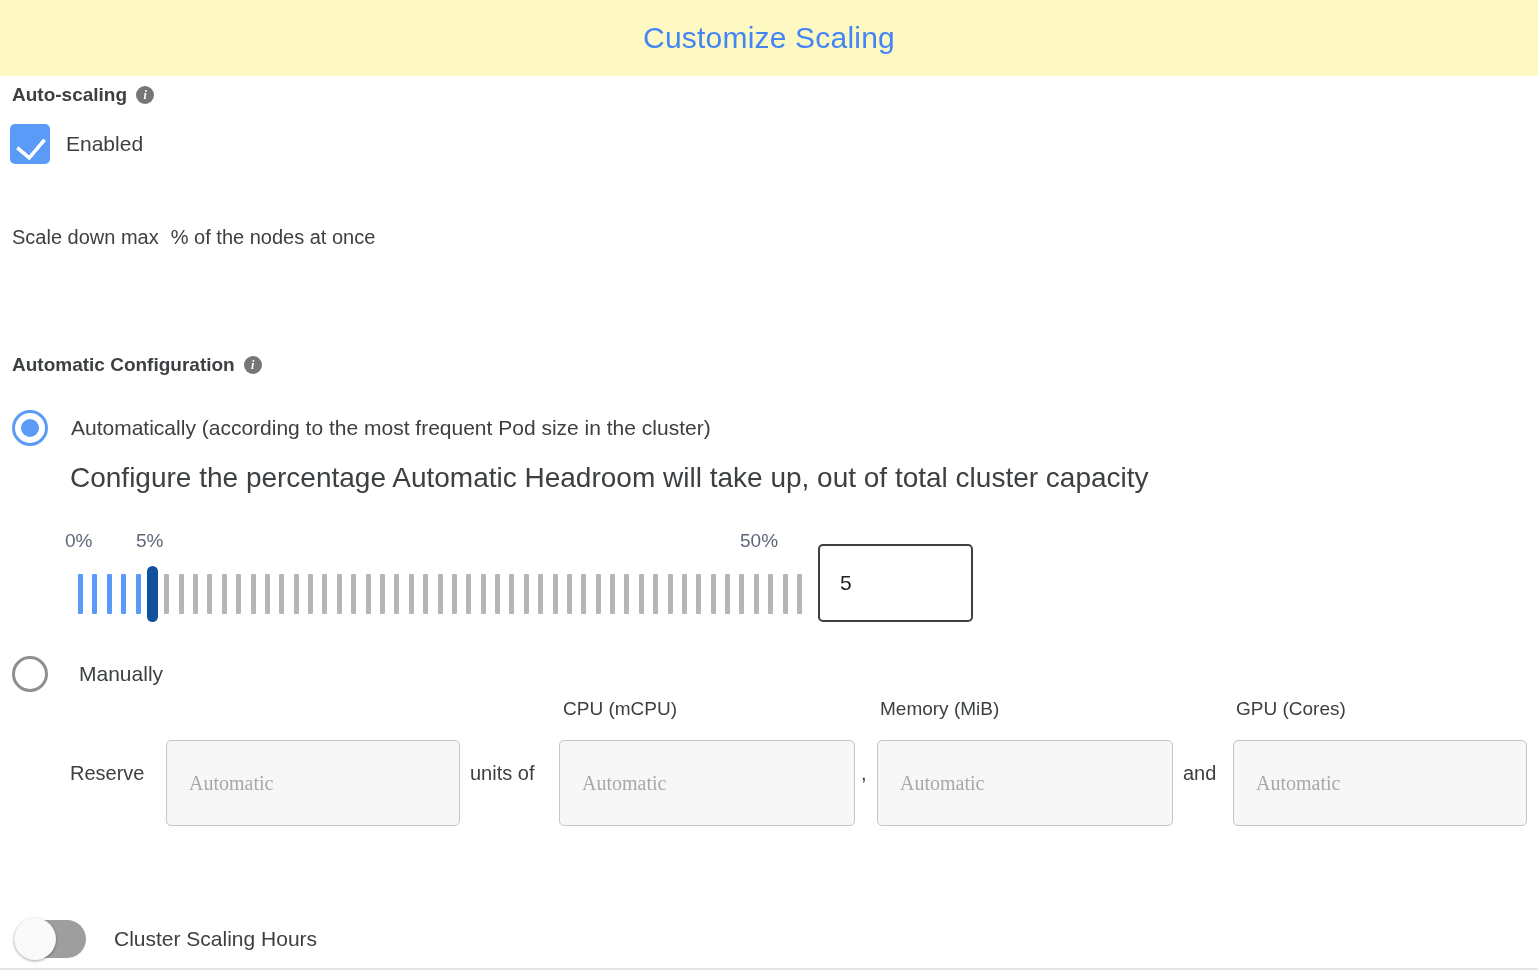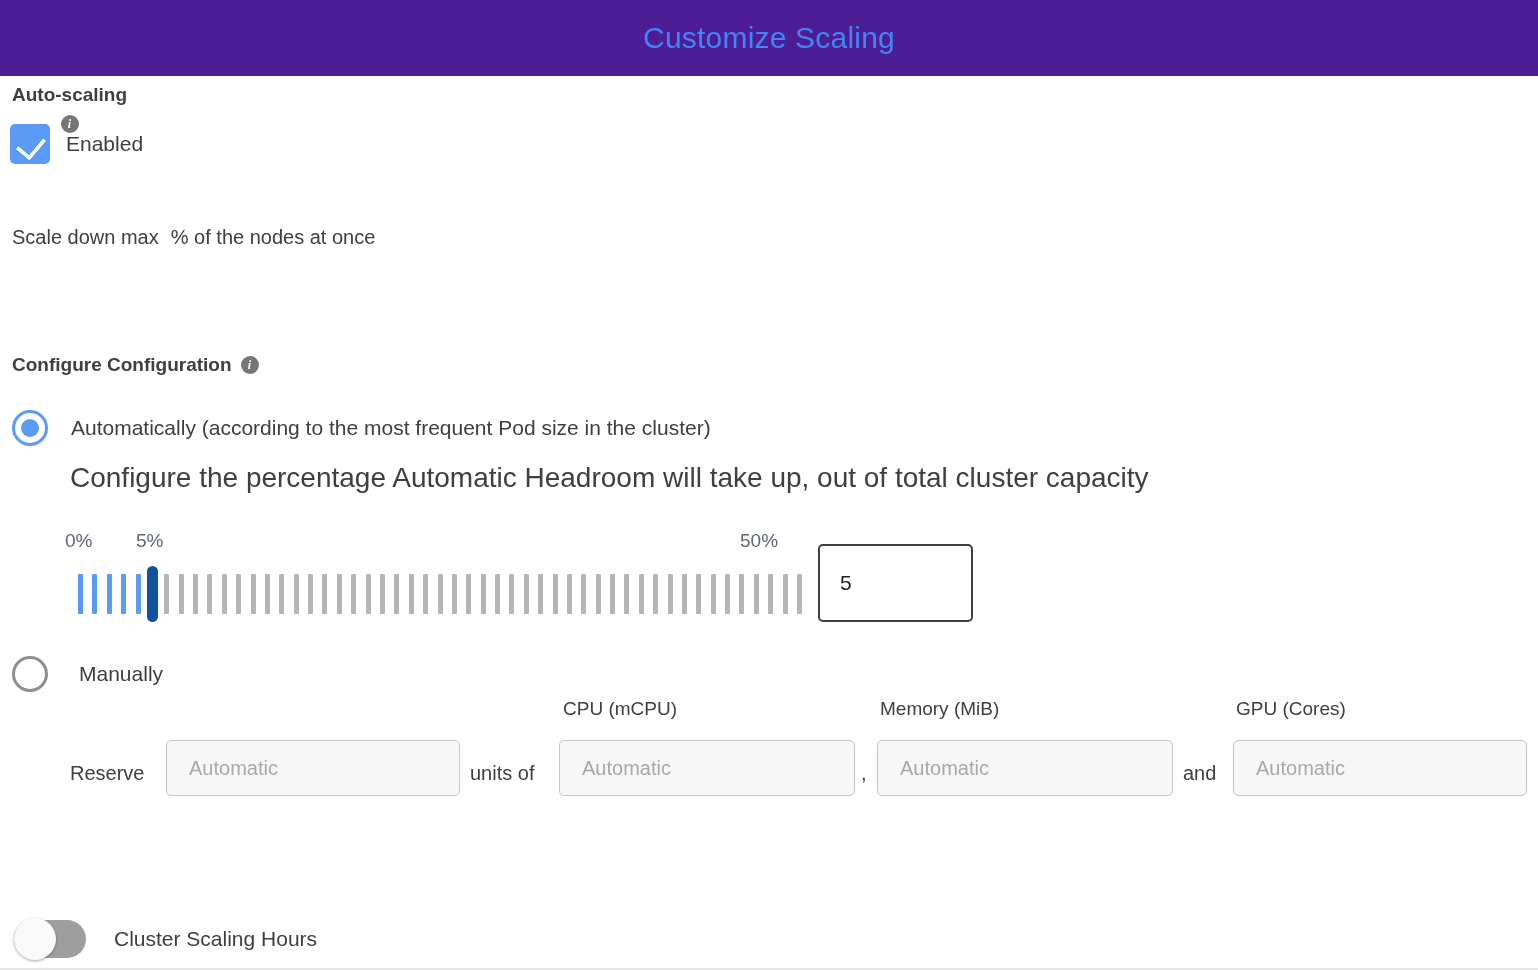--- a/index.html
+++ b/index.html
@@ -9,21 +9,21 @@
     background:#ffffff;
     font-family:"Liberation Sans", sans-serif;
     color:#3c4043;
     overflow:hidden;
     position:relative;
   }
 
   
   .dialog-header{
     position:absolute; left:0; top:0; width:1538px; height:76px;
-    background:#4c1d95;
+    background:#fef9c3;
     display:flex; align-items:center; justify-content:center;
   }
   .dialog-title{
     font-size:30px; color:#4285f4; font-weight:400; letter-spacing:.2px;
   }
 
   
   .section-label{
     font-size:19px; font-weight:700; color:#3c4043;
     display:flex; align-items:center; gap:9px;
@@ -31,21 +31,21 @@
   .info-icon{
     width:18px; height:18px; border-radius:50%;
     background:#767676; color:#ffffff;
     font-size:12px; font-weight:700; font-style:italic;
     display:inline-flex; align-items:center; justify-content:center;
     font-family:"Liberation Serif", serif;
     line-height:1;
   }
 
   
-  .autoscaling-label{ position:absolute; left:12px; top:84px;flex-direction:column; }
+  .autoscaling-label{ position:absolute; left:12px; top:84px; }
 
   .enabled-row{
     position:absolute; left:10px; top:124px;
     display:flex; align-items:center; gap:16px;
   }
   .checkbox{
     width:40px; height:40px; border-radius:5px; background:#5b9bf8;
     position:relative; flex:0 0 auto; cursor:pointer;
   }
   .checkbox:after{
@@ -137,24 +137,24 @@
   }
 
   .reserve-row{
     position:absolute; left:0; top:740px; width:1538px; height:80px;
   }
   .reserve-word{
     position:absolute; font-size:20px; color:#3c4043;
     top:22px; white-space:nowrap;
   }
   .auto-input{
-    position:absolute; top:0; height:56px;
+    position:absolute; top:0; height:86px;
     border:1px solid #c6c6c6; border-radius:5px;
     background:#f7f7f7; color:#202124;
-    font-family:Liberation Sans, sans-serif; font-size:20px;
+    font-family:Liberation Serif, serif; font-size:20px;
     padding:0 22px; outline:none;
   }
   .auto-input::placeholder{ color:#a8a8a8; }
 
   
   .toggle-row{
     position:absolute; left:14px; top:920px;
     display:flex; align-items:center; gap:28px;
   }
   .toggle{
@@ -189,21 +189,21 @@
   <div class="checkbox"></div>
   <span class="enabled-text">Enabled</span>
 </div>
 
 <div class="scaledown-row">
   <span class="scaledown-pre">Scale down max</span>
   <span class="scaledown-post">% of the nodes at once</span>
 </div>
 
 <div class="section-label headroom-label">
-  <span>Configure Configuration</span>
+  <span>Automatic Configuration</span>
   <span class="info-icon">i</span>
 </div>
 
 <div class="radio-auto-row">
   <div class="radio checked"></div>
   <span class="radio-text">Automatically (according to the most frequent Pod size in the cluster)</span>
 </div>
 
 <div class="headroom-desc">Configure the percentage Automatic Headroom will take up, out of total cluster capacity</div>
 

